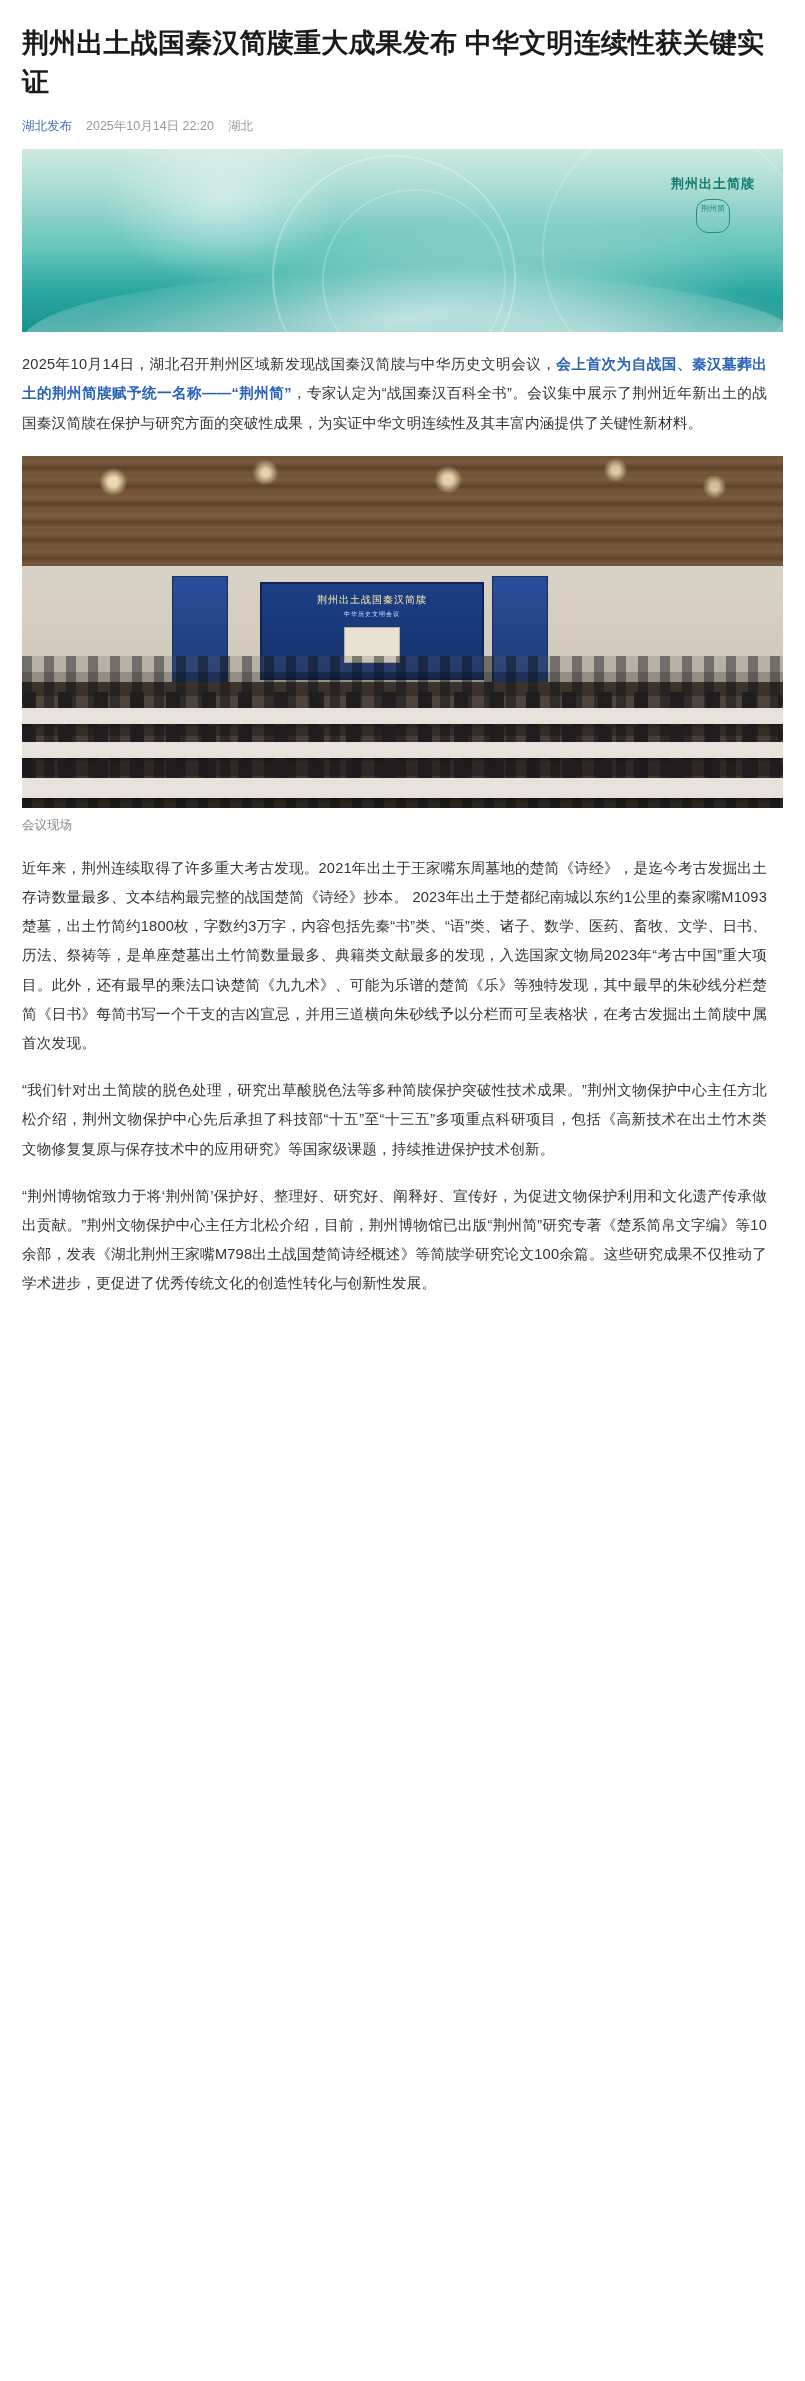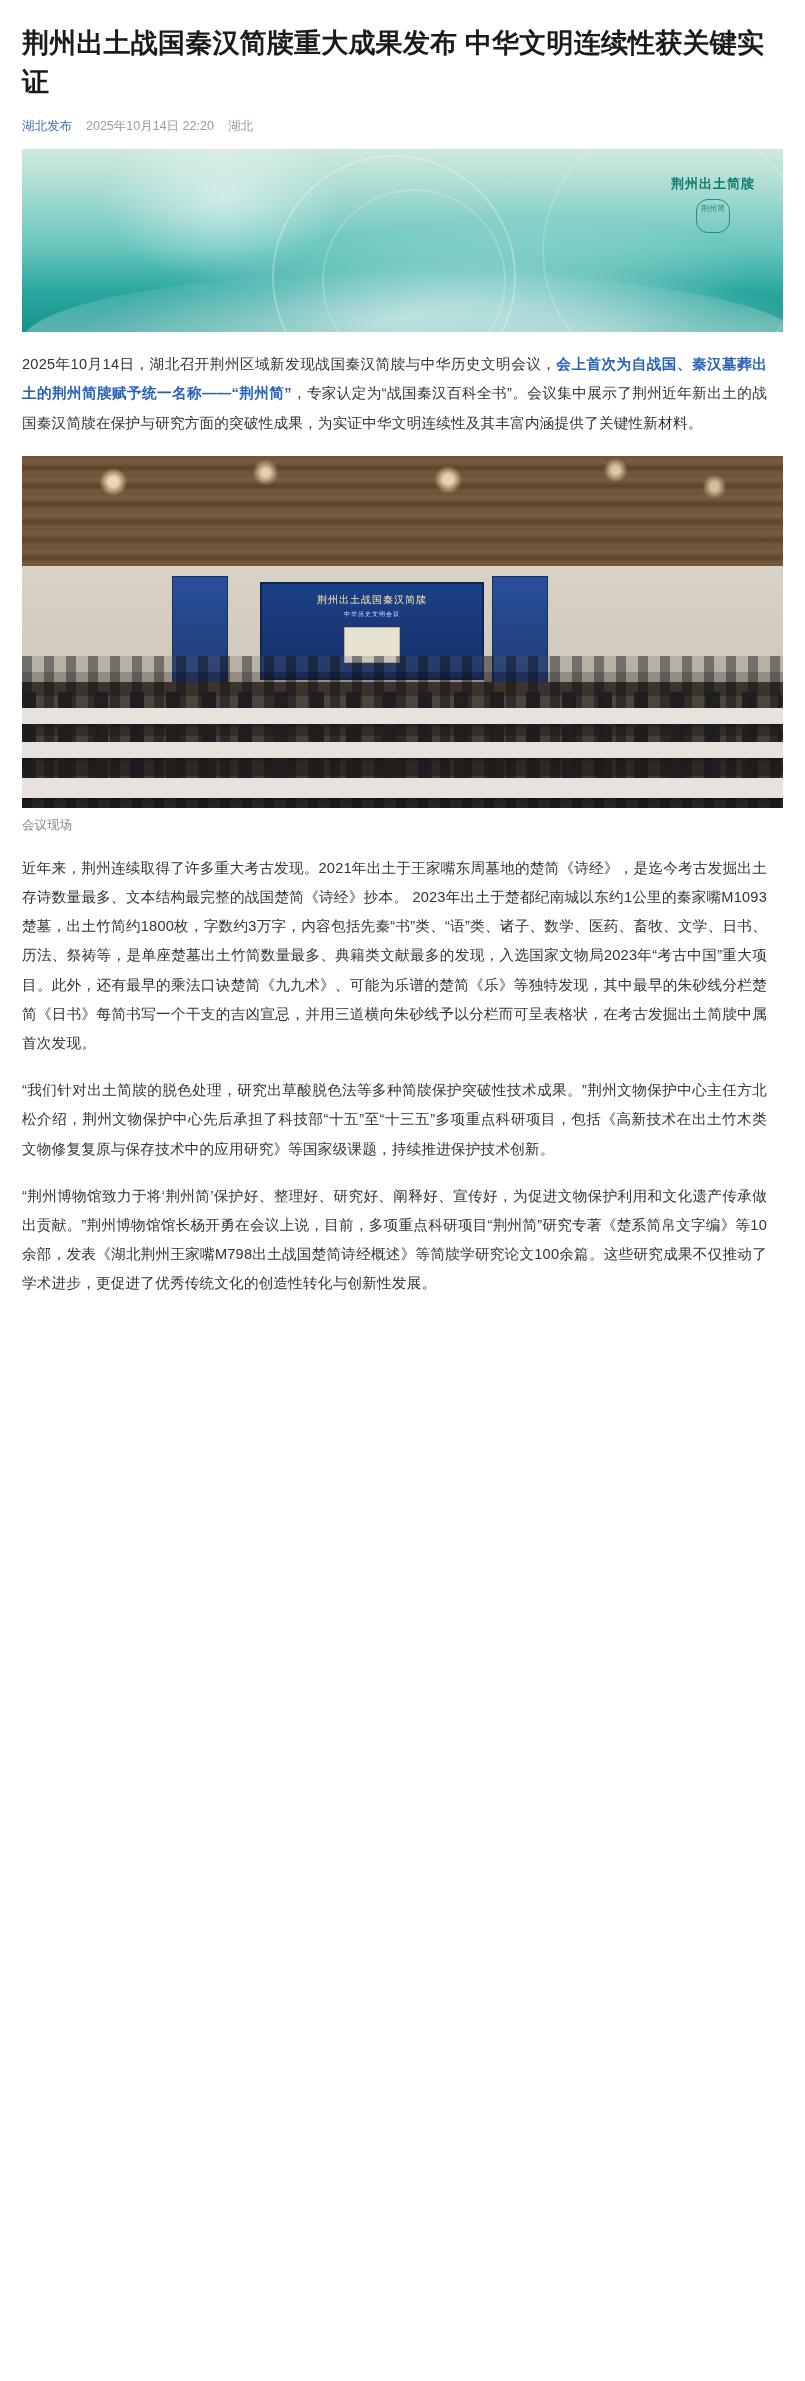--- a/index.html
+++ b/index.html
@@ -302,15 +302,15 @@
       <div class="heads h2"></div>
       <div class="table-row t2"></div>
       <div class="heads h3"></div>
       <div class="table-row t3"></div>
     </div>
     <figcaption class="photo-caption">会议现场</figcaption>
   </figure>
 
   <p class="body-text">近年来，荆州连续取得了许多重大考古发现。2021年出土于王家嘴东周墓地的楚简《诗经》，是迄今考古发掘出土存诗数量最多、文本结构最完整的战国楚简《诗经》抄本。 2023年出土于楚都纪南城以东约1公里的秦家嘴M1093楚墓，出土竹简约1800枚，字数约3万字，内容包括先秦“书”类、“语”类、诸子、数学、医药、畜牧、文学、日书、历法、祭祷等，是单座楚墓出土竹简数量最多、典籍类文献最多的发现，入选国家文物局2023年“考古中国”重大项目。此外，还有最早的乘法口诀楚简《九九术》、可能为乐谱的楚简《乐》等独特发现，其中最早的朱砂线分栏楚简《日书》每简书写一个干支的吉凶宣忌，并用三道横向朱砂线予以分栏而可呈表格状，在考古发掘出土简牍中属首次发现。</p>
   <p class="body-text">“我们针对出土简牍的脱色处理，研究出草酸脱色法等多种简牍保护突破性技术成果。”荆州文物保护中心主任方北松介绍，荆州文物保护中心先后承担了科技部“十五”至“十三五”多项重点科研项目，包括《高新技术在出土竹木类文物修复复原与保存技术中的应用研究》等国家级课题，持续推进保护技术创新。</p>
-  <p class="body-text">“荆州博物馆致力于将‘荆州简’保护好、整理好、研究好、阐释好、宣传好，为促进文物保护利用和文化遗产传承做出贡献。”荆州博物馆馆长杨开勇在会议上说，目前，多项重点科研项目“荆州简”研究专著《楚系简帛文字编》等10余部，发表《湖北荆州王家嘴M798出土战国楚简诗经概述》等简牍学研究论文100余篇。这些研究成果不仅推动了学术进步，更促进了优秀传统文化的创造性转化与创新性发展。</p>
+  <p class="body-text">“荆州博物馆致力于将‘荆州简’保护好、整理好、研究好、阐释好、宣传好，为促进文物保护利用和文化遗产传承做出贡献。”荆州文物保护中心主任方北松介绍，目前，荆州博物馆已出版“荆州简”研究专著《楚系简帛文字编》等10余部，发表《湖北荆州王家嘴M798出土战国楚简诗经概述》等简牍学研究论文100余篇。这些研究成果不仅推动了学术进步，更促进了优秀传统文化的创造性转化与创新性发展。</p>
 
 </div>
 
 </body></html>

